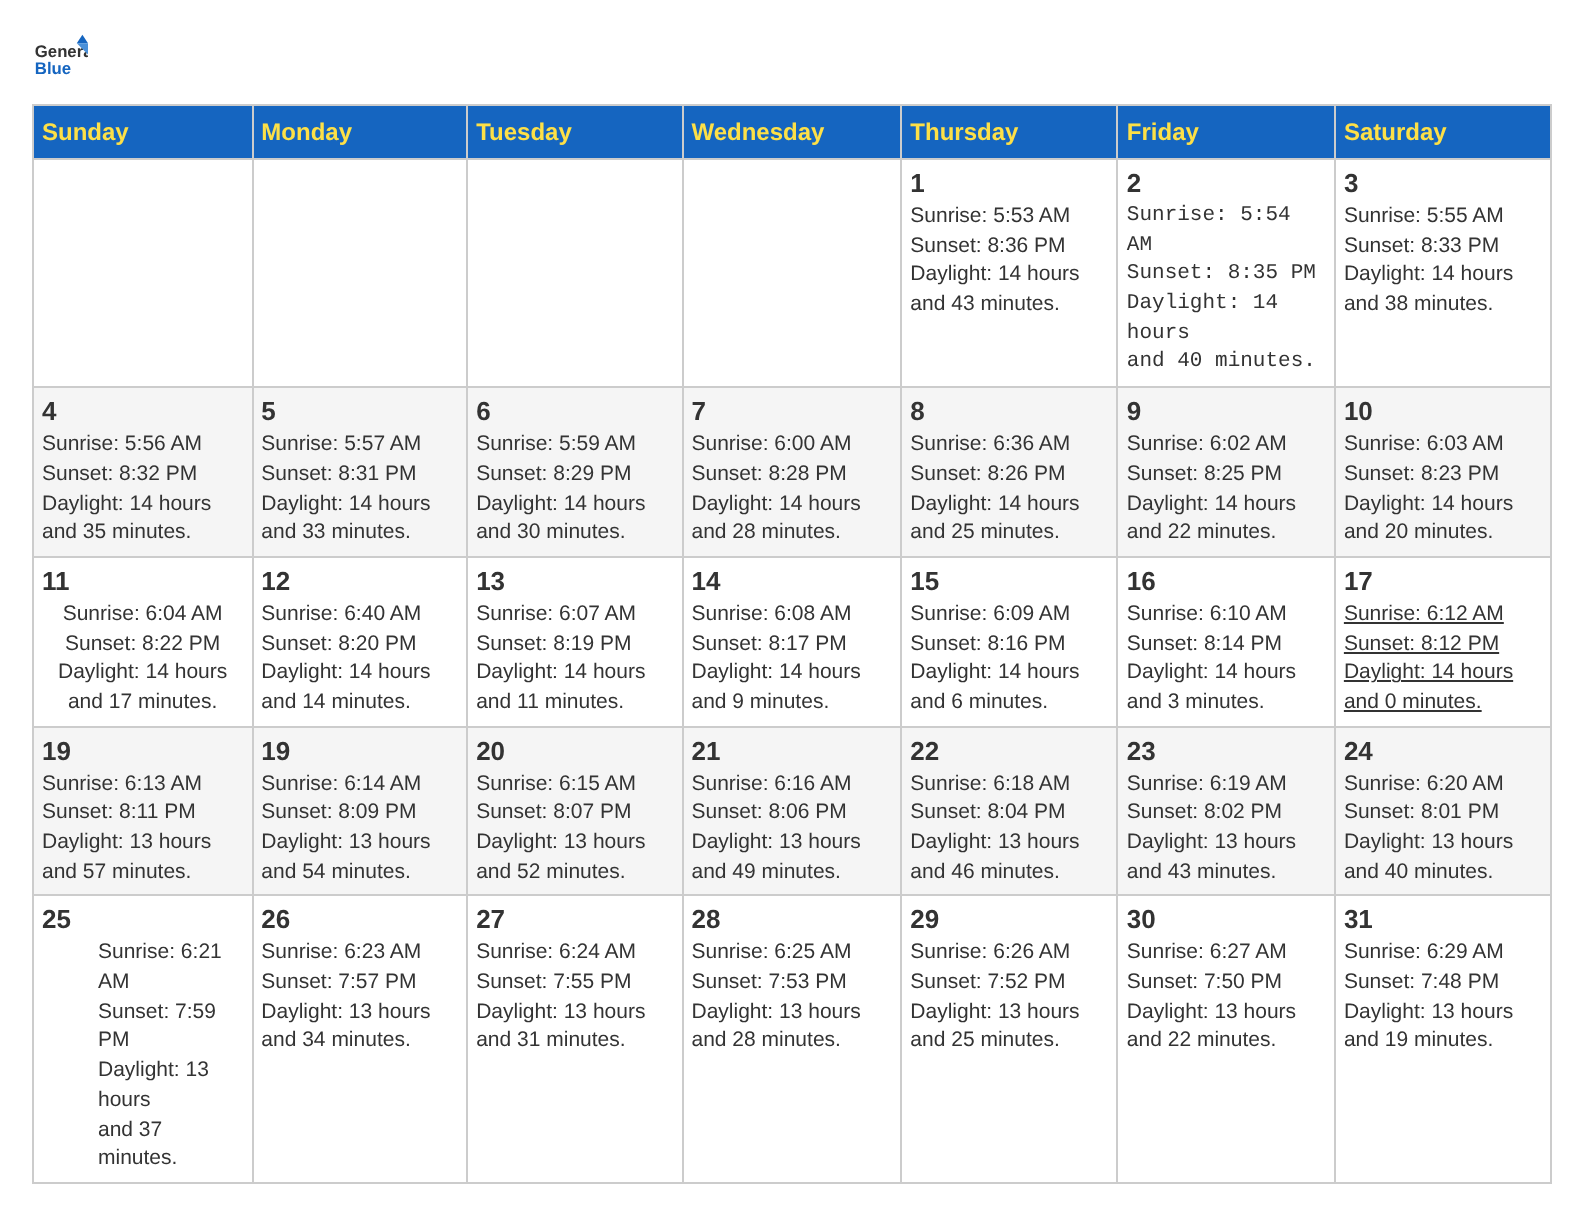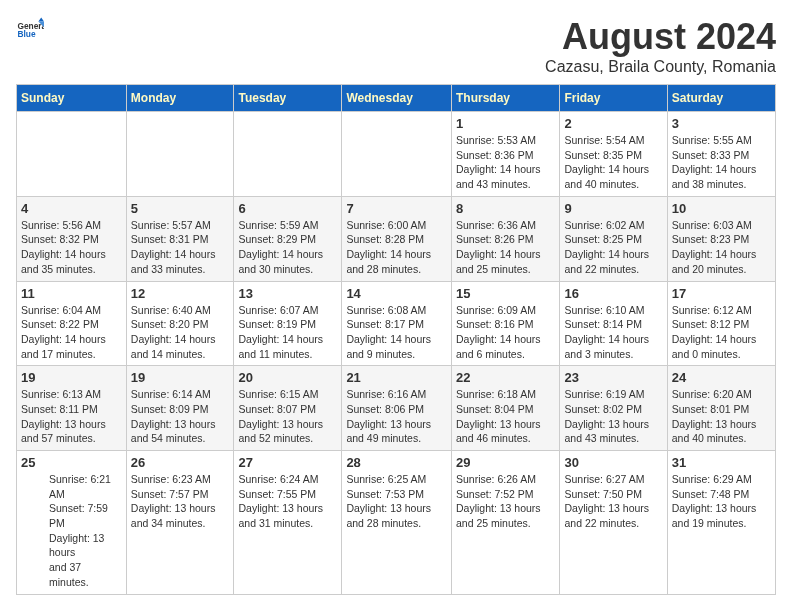--- a/index.html
+++ b/index.html
@@ -28,21 +28,21 @@
     .title-block { text-align: right; }
     .title-block h1 { font-size: 36px; font-weight: bold; color: #333; }
     .title-block h2 { font-size: 16px; font-weight: normal; color: #333; }
     table {
       width: 100%;
       border-collapse: collapse;
       font-size: 11px;
     }
     thead tr th {
       background-color: #1565c0;
-      color: #fef9c3;
+      color: #fde047;
       padding: 6px 4px;
       text-align: left;
       font-size: 12px;
       border: 1px solid #ccc;
     }
     tbody tr td {
       border: 1px solid #ccc;
       padding: 4px;
       vertical-align: top;
       width: 113px;
@@ -70,24 +70,20 @@
 <body>
 
 <div class="header">
   <div class="logo">
     <svg class="logo-icon" viewBox="0 0 40 40" xmlns="http://www.w3.org/2000/svg">
       <text x="2" y="18" font-size="12" font-weight="bold" fill="#333">General</text>
       <text x="2" y="30" font-size="12" font-weight="bold" fill="#1565c0">Blue</text>
       <polygon points="32,8 40,8 36,2" fill="#1565c0"></polygon>
       <polygon points="32,8 40,8 40,16" fill="#4a90d9"></polygon>
     </svg>
-  </div>
-  <div class="title-block">
-    <h1>August 2024</h1>
-    <h2>Cazasu, Braila County, Romania</h2>
   </div>
 </div>
 
 <table>
   <thead>
     <tr>
       <th>Sunday</th>
       <th>Monday</th>
       <th>Tuesday</th>
       <th>Wednesday</th>
@@ -104,21 +100,21 @@
         <td class="empty"></td>
         <td>
           <span class="day-number">1</span>
           <div class="day-info" style="white-space: pre-line;">Sunrise: 5:53 AM
 Sunset: 8:36 PM
 Daylight: 14 hours
 and 43 minutes.</div>
         </td>
         <td>
           <span class="day-number">2</span>
-          <div class="day-info" style="white-space: pre-line;">Sunrise: 5:54 AM
+          <div class="day-info" style="white-space: pre-line; font-family: Liberation Mono, monospace;">Sunrise: 5:54 AM
 Sunset: 8:35 PM
 Daylight: 14 hours
 and 40 minutes.</div>
         </td>
         <td>
           <span class="day-number">3</span>
           <div class="day-info" style="white-space: pre-line;">Sunrise: 5:55 AM
 Sunset: 8:33 PM
 Daylight: 14 hours
 and 38 minutes.</div>
@@ -171,21 +167,21 @@
           <span class="day-number">10</span>
           <div class="day-info" style="white-space: pre-line;">Sunrise: 6:03 AM
 Sunset: 8:23 PM
 Daylight: 14 hours
 and 20 minutes.</div>
         </td>
       </tr>
       <tr>
         <td>
           <span class="day-number">11</span>
-          <div class="day-info" style="white-space: pre-line;">Sunrise: 6:04 AM
+          <div class="day-info" style="white-space: pre-line; text-align: center;">Sunrise: 6:04 AM
 Sunset: 8:22 PM
 Daylight: 14 hours
 and 17 minutes.</div>
         </td>
         <td>
           <span class="day-number">12</span>
           <div class="day-info" style="white-space: pre-line;">Sunrise: 6:40 AM
 Sunset: 8:20 PM
 Daylight: 14 hours
 and 14 minutes.</div>
@@ -213,21 +209,21 @@
         </td>
         <td>
           <span class="day-number">16</span>
           <div class="day-info" style="white-space: pre-line;">Sunrise: 6:10 AM
 Sunset: 8:14 PM
 Daylight: 14 hours
 and 3 minutes.</div>
         </td>
         <td>
           <span class="day-number">17</span>
-          <div class="day-info" style="white-space: pre-line;">Sunrise: 6:12 AM
+          <div class="day-info" style="white-space: pre-line; text-decoration: underline;">Sunrise: 6:12 AM
 Sunset: 8:12 PM
 Daylight: 14 hours
 and 0 minutes.</div>
         </td>
       </tr>
       <tr>
         <td>
           <span class="day-number">19</span>
           <div class="day-info" style="white-space: pre-line;">Sunrise: 6:13 AM
 Sunset: 8:11 PM

